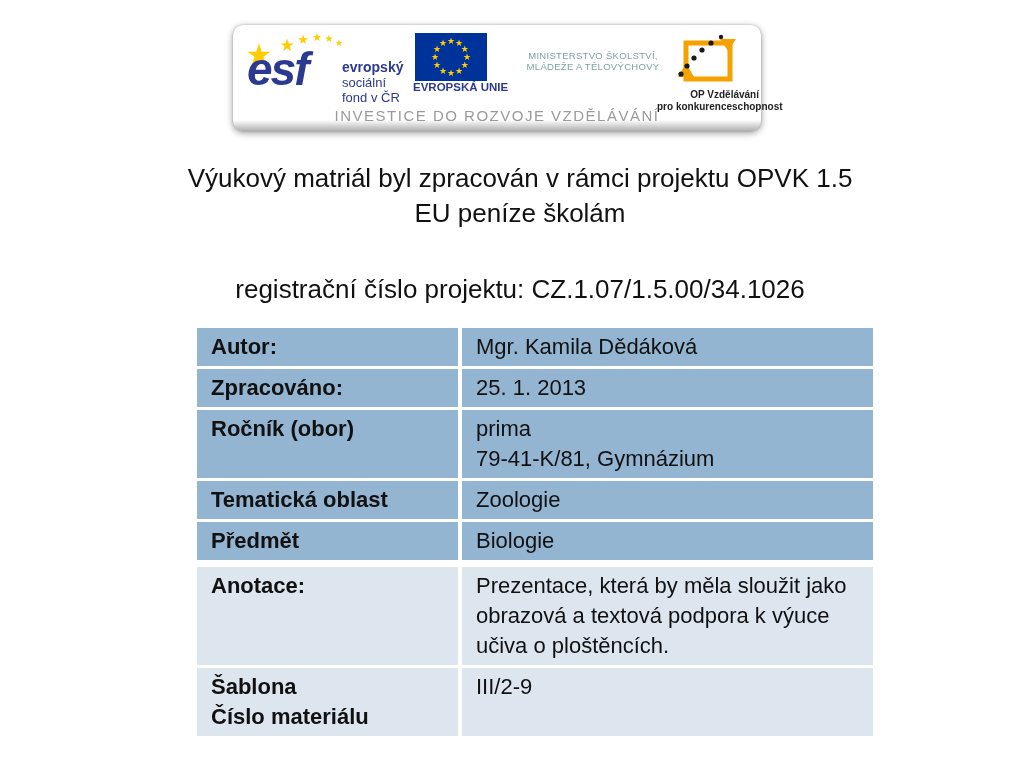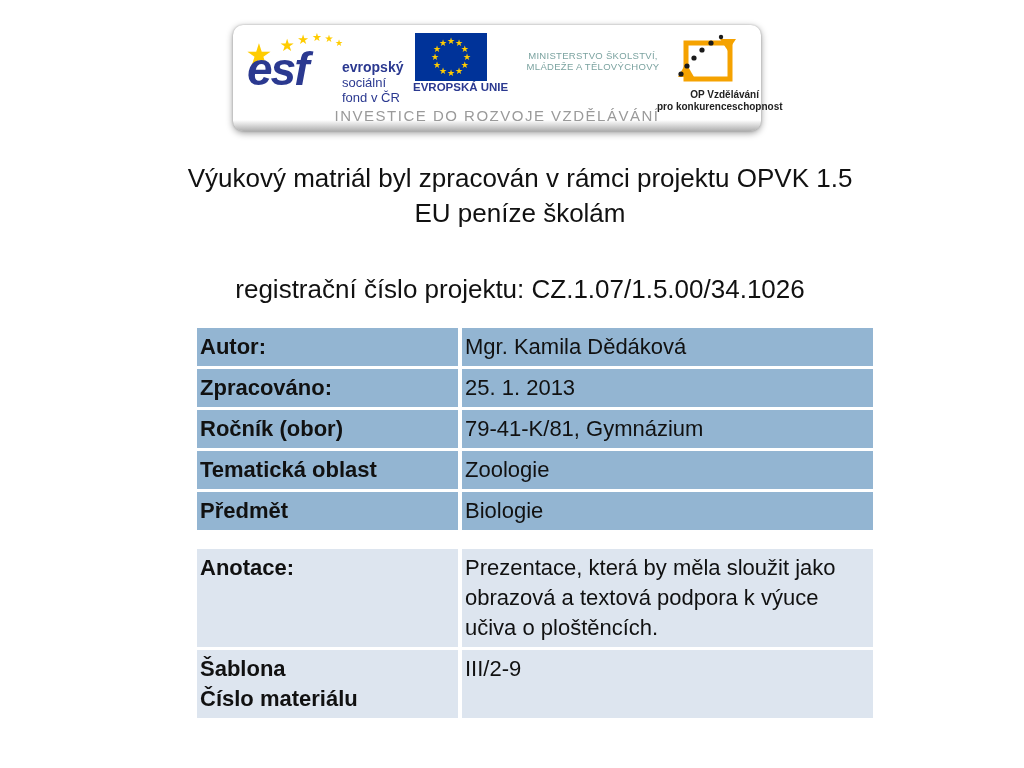--- a/index.html
+++ b/index.html
@@ -38,22 +38,22 @@
                background:linear-gradient(to bottom,rgba(175,175,175,0),rgba(148,148,148,.75));}
 
   
   .title{position:absolute;left:0;top:161px;width:1024px;text-align:center;
          font-size:26px;line-height:35px;color:var(--text);padding-left:8px;}
   .title .reg{margin-top:41px;}
 
   
   .table{position:absolute;left:197px;top:328px;width:676px;}
   .trow{display:flex;gap:4px;margin-bottom:3px;}
-  .trow.gap{margin-top:19px;border-radius:19px;}
-  .cell{padding:4px 3px;box-sizing:border-box;font-size:22px;line-height:30px;color:var(--text);}
+  .trow.gap{margin-top:7px;border-radius:19px;}
+  .cell{padding:4px 14px;box-sizing:border-box;font-size:22px;line-height:30px;color:var(--text);}
   .cell.label{flex:0 0 261px;width:261px;font-weight:bold;}
   .cell.value{flex:1;}
   .trow.blue .cell{background:var(--row-blue);}
   .trow.light .cell{background:var(--row-light);}
 </style>
 </head>
 <body>
 
 <div class="slide">
 
@@ -145,20 +145,21 @@
         </div>
         <div class="cell value">
           <div>25. 1. 2013</div>
         </div>
       </div>
       <div class="trow blue">
         <div class="cell label">
           <div>Ročník (obor)</div>
         </div>
         <div class="cell value">
+          <div>prima</div>
           <div>79-41-K/81, Gymnázium</div>
         </div>
       </div>
       <div class="trow blue">
         <div class="cell label">
           <div>Tematická oblast</div>
         </div>
         <div class="cell value">
           <div>Zoologie</div>
         </div>

